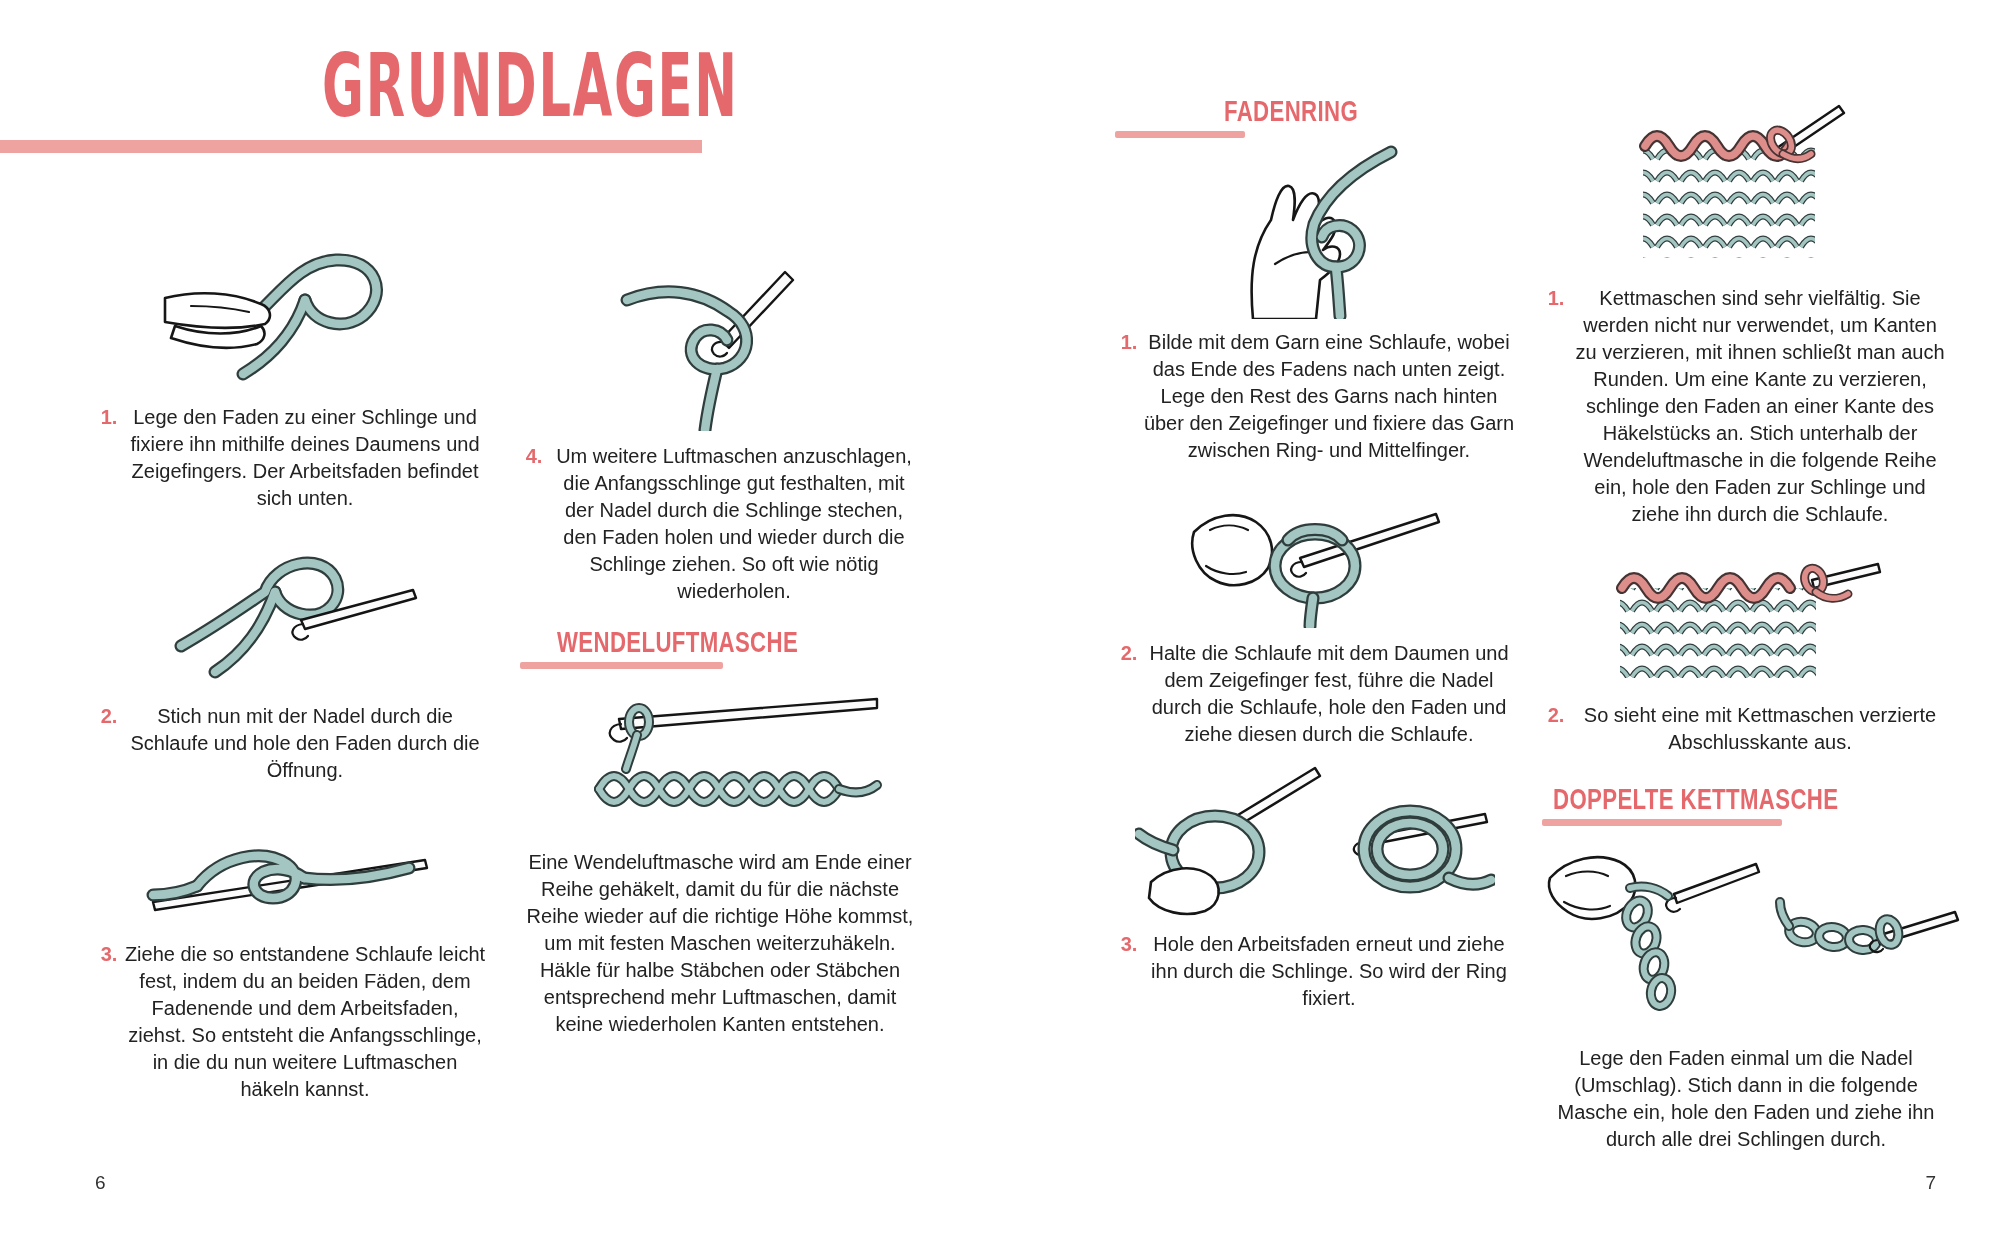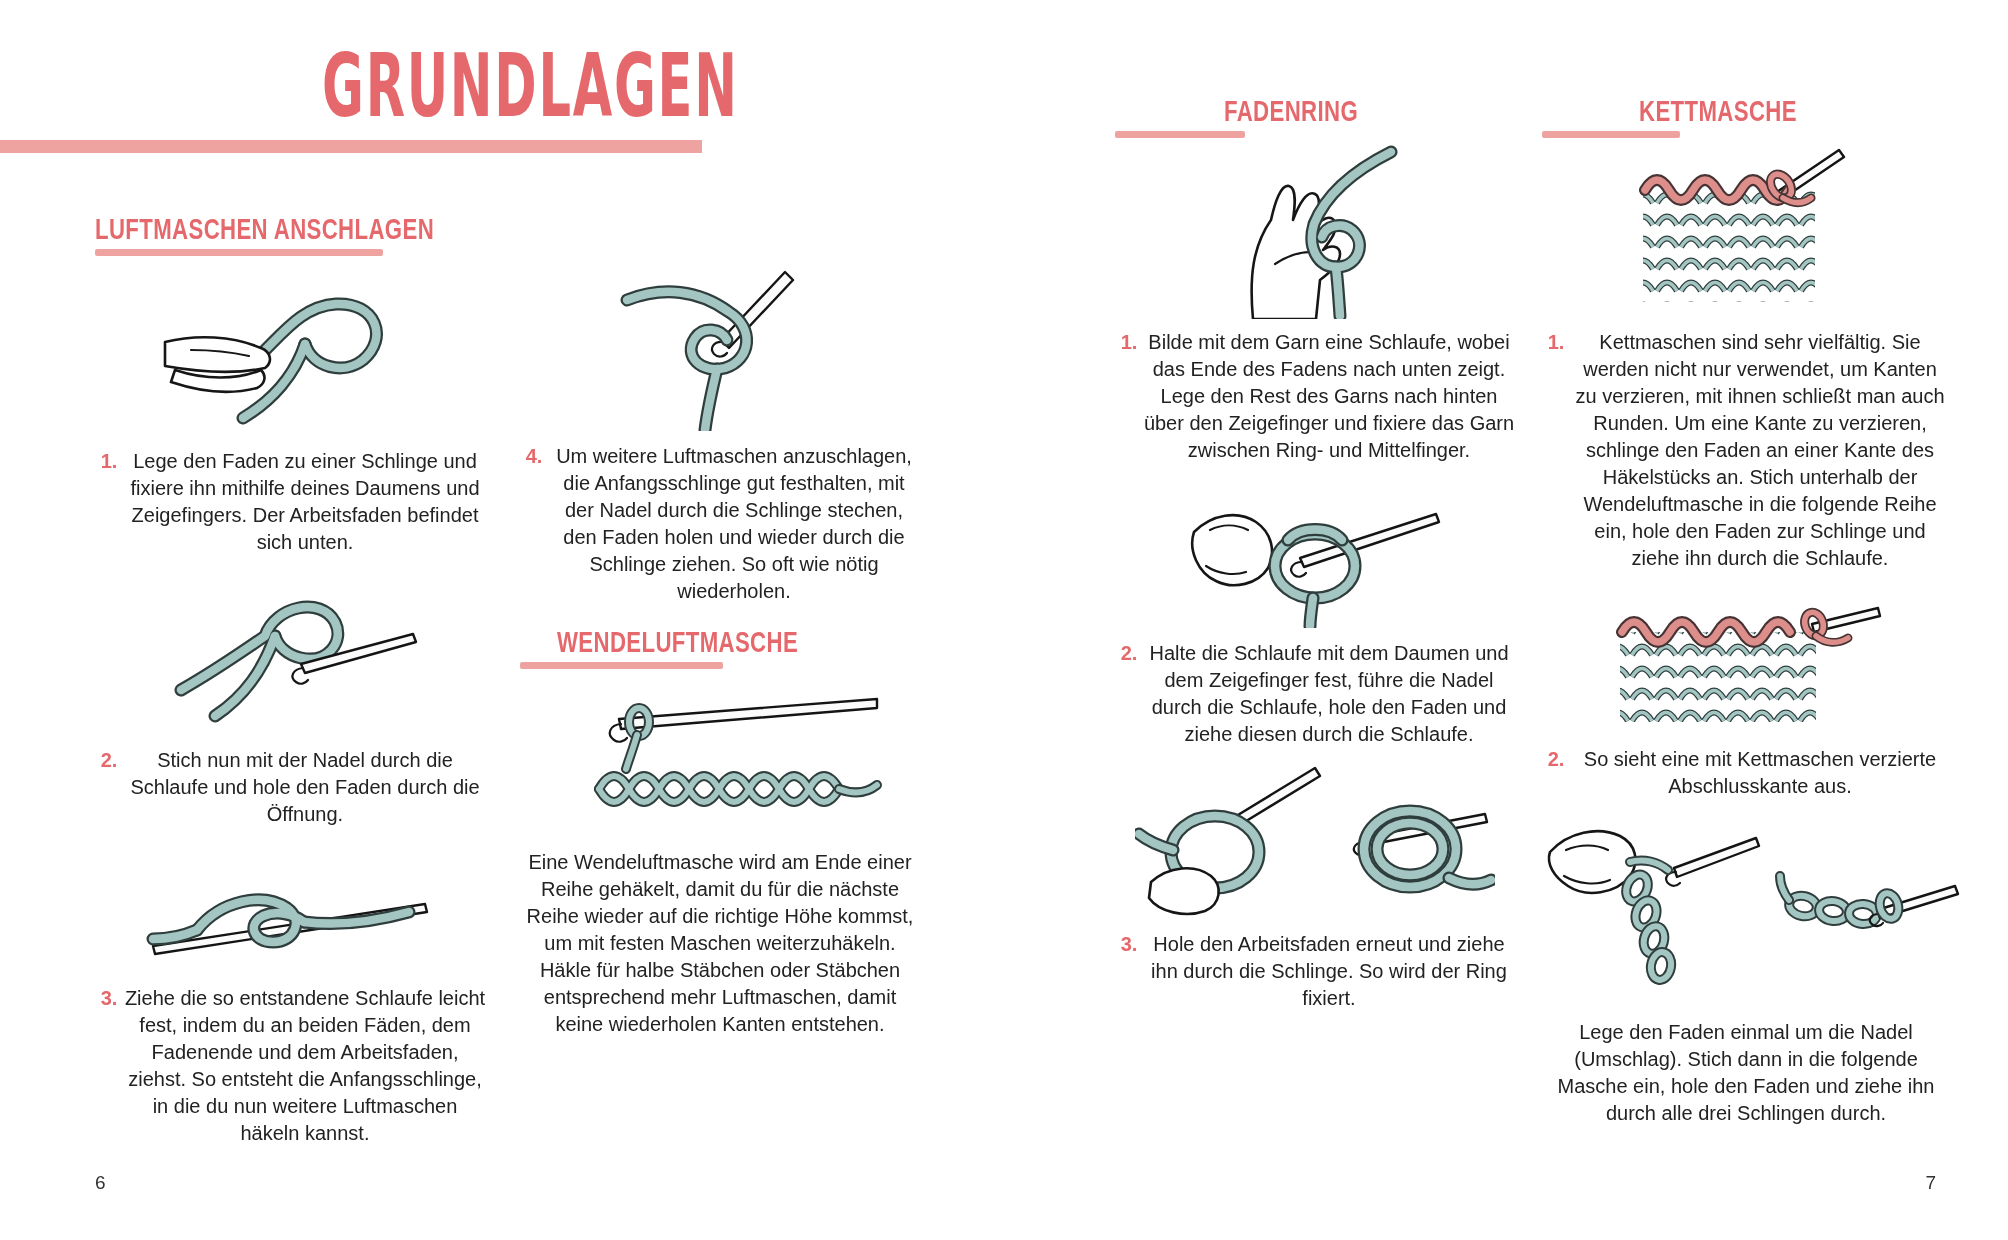--- a/index.html
+++ b/index.html
@@ -54,24 +54,20 @@
 </style>
 </head>
 <body>
 
 <div class="title-wrap">
   <div class="title">GRUNDLAGEN</div>
 </div>
 <div class="title-bar"></div>
 
 <div class="col" style="left:95px; top:212px; width:392px;">
-  <div class="h2">
-    <span class="h2t">LUFTMASCHEN ANSCHLAGEN</span>
-    <div class="bar" style="width:288px;"></div>
-  </div>
 
   <div class="illu" style="margin-top:22px;">
     <svg width="260" height="150" viewBox="0 0 260 150">
       <defs>
         <path id="a1" d="M96,80 C120,58 140,28 175,26 C215,24 228,60 202,82 C183,97 152,90 144,66" fill="none"></path>
         <path id="a2" d="M144,66 C134,96 112,122 82,140" fill="none"></path>
       </defs>
       <use href="#a1" class="yo"></use>
         <use href="#a2" class="yo"></use>
       <use href="#a1" class="yi"></use>
@@ -267,24 +263,20 @@
     </svg>
   </div>
 
   <div class="step" style="margin-top:8px;">
     <span class="num">3.</span>
     <p class="txt">Hole den Arbeitsfaden erneut und ziehe ihn durch die Schlinge. So wird der Ring fixiert.</p>
   </div>
 </div>
 
 <div class="col" style="left:1542px; top:94px; width:408px;">
-  <div class="h2">
-    <span class="h2t">KETTMASCHE</span>
-    <div class="bar" style="width:138px;"></div>
-  </div>
 
   <div class="illu" style="margin-top:4px;">
     <svg width="230" height="175" viewBox="0 0 230 175">
       <defs>
         <pattern id="patI" width="24" height="22" patternUnits="userSpaceOnUse">
           <path d="M2,17 q10,-17 20,0" fill="none" stroke="#2f3e3d" stroke-width="6"></path>
           <path d="M2,17 q10,-17 20,0" fill="none" stroke="#a4c6c2" stroke-width="3.6"></path>
         </pattern>
         <path id="i1" d="M14,48 q12,-20 24,0 t24,0 t24,0 t24,0 t24,0 t24,0" fill="none"></path>
         <ellipse id="i2" cx="150" cy="44" rx="9" ry="13" fill="none"></ellipse>
@@ -326,20 +318,24 @@
       <use href="#j3" class="co2"></use>
         <use href="#j3" class="ci2"></use>
     </svg>
   </div>
 
   <div class="step" style="margin-top:8px;">
     <span class="num">2.</span>
     <p class="txt">So sieht eine mit Kettmaschen verzierte Abschlusskante aus.</p>
   </div>
 
+  <div class="h2" style="margin-top:26px;">
+    <span class="h2t">DOPPELTE KETTMASCHE</span>
+    <div class="bar" style="width:240px;"></div>
+  </div>
 
   <div class="illu" style="margin-top:10px;">
     <svg width="420" height="175" viewBox="0 0 420 175">
       <defs>
         <ellipse id="k0" cx="0" cy="0" rx="10" ry="14" fill="none"></ellipse>
         <path id="k1" d="M88,52 C102,48 116,52 126,60" fill="none"></path>
         <ellipse id="k2" cx="0" cy="0" rx="14" ry="10" fill="none"></ellipse>
         <path id="k3" d="M12,90 C6,82 3,74 3,66" fill="none"></path>
         <ellipse id="k4" cx="112" cy="96" rx="9" ry="13" fill="none"></ellipse>
       </defs>

